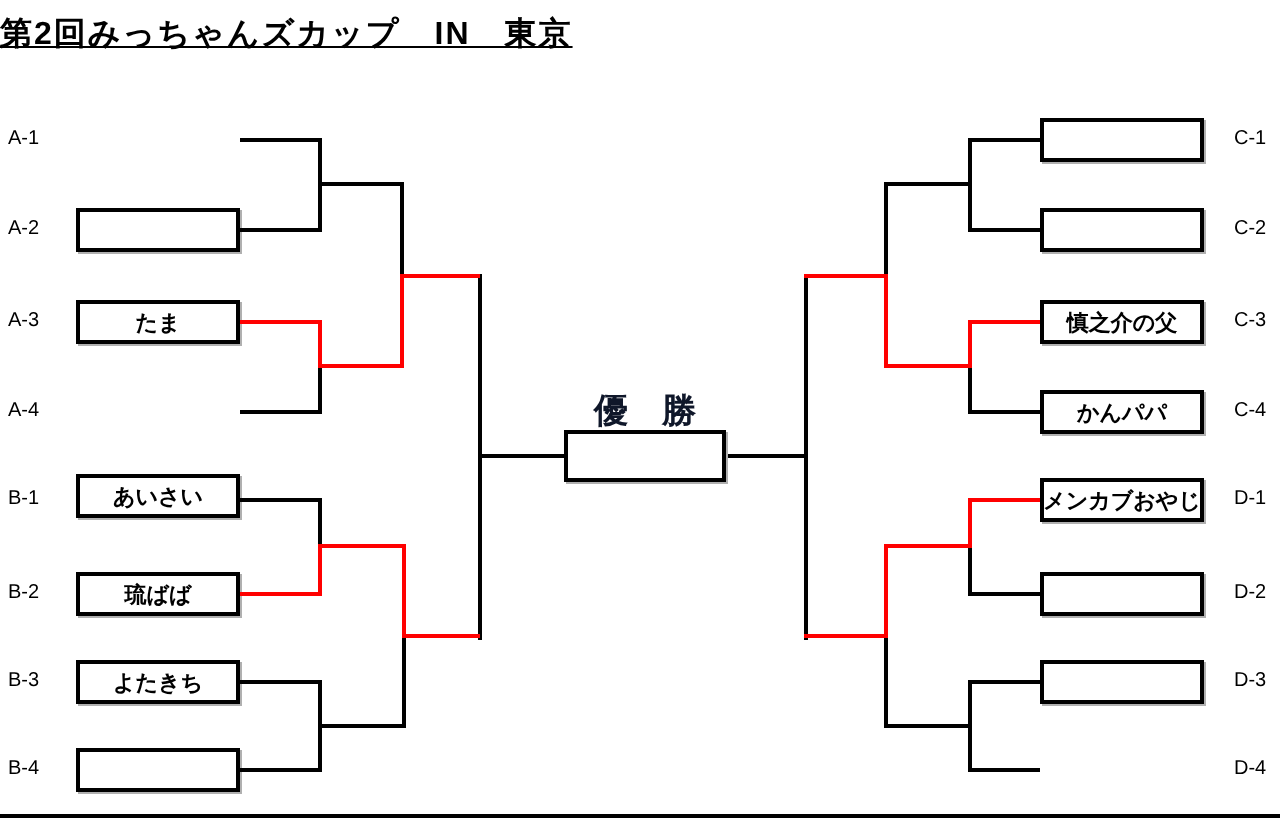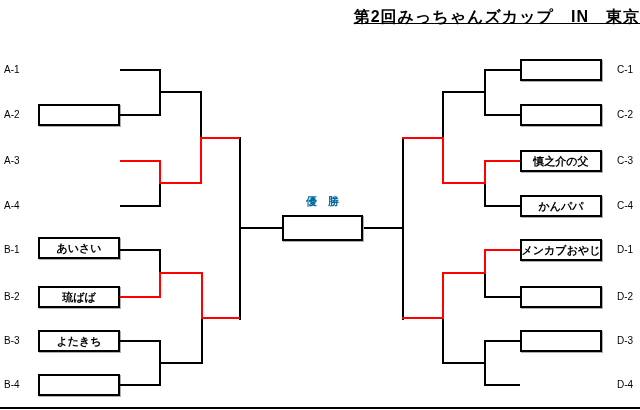--- a/index.html
+++ b/index.html
@@ -2,21 +2,21 @@
 <html><head>
 <meta charset="utf-8">
 <style>
   html,body{margin:0;padding:0;background:#fff;}
   #stage{
     position:relative;width:640px;height:410px;background:#ffffff;overflow:hidden;
     font-family:"Liberation Sans","DejaVu Sans",sans-serif;
     --line:#000000;--winner:#ff0000;
   }
   #title{
-    position:absolute;top:7px;left:0;width:640px;text-align:right;
+    position:absolute;top:7px;left:0;width:640px;text-align:left;
     font-size:16px;font-weight:bold;color:#000;text-decoration:underline;
     letter-spacing:1px;
   }
   .slot{
     position:absolute;width:82px;height:22px;border:2px solid #000;background:#fff;
     box-sizing:border-box;box-shadow:1px 1px 0 #b0b0b0;
     display:flex;align-items:center;justify-content:center;
     font-size:11px;font-weight:bold;color:#000;white-space:nowrap;overflow:hidden;
   }
   .slot-label{
@@ -28,32 +28,33 @@
   .h{height:2px;}
   .v{width:2px;}
   .red{background:var(--winner);}
   #champion-box{
     position:absolute;left:282px;top:215px;width:81px;height:26px;
     border:2px solid #000;background:#fff;box-sizing:border-box;box-shadow:1px 1px 0 #b0b0b0;
     display:flex;align-items:center;justify-content:center;font-size:11px;font-weight:bold;
   }
   #champion-label{
     position:absolute;left:282px;top:194px;width:81px;text-align:center;
-    font-size:11px;font-weight:bold;color:#0369a1;white-space:nowrap;
+    font-size:17px;font-weight:bold;color:#0f172a;white-space:nowrap;
   }
   #bottom-rule{position:absolute;left:0;top:407px;width:640px;height:2px;background:#000;}
 </style>
 </head>
 <body>
 
 <div id="stage" style="--line: #000000; --winner: #ff0000;">
 
   <div id="title">第2回みっちゃんズカップ　IN　東京</div>
 
   <div class="slot" style="left:38px;top:104px"></div>
+  <div class="slot" style="left:38px;top:150px">たま</div>
   <div class="slot" style="left:38px;top:237px">あいさい</div>
   <div class="slot" style="left:38px;top:286px">琉ばば</div>
   <div class="slot" style="left:38px;top:330px">よたきち</div>
   <div class="slot" style="left:38px;top:374px"></div>
 
   <div class="slot" style="left:520px;top:59px"></div>
   <div class="slot" style="left:520px;top:104px"></div>
   <div class="slot" style="left:520px;top:150px">慎之介の父</div>
   <div class="slot" style="left:520px;top:195px">かんパパ</div>
   <div class="slot" style="left:520px;top:239px">メンカブおやじ</div>

